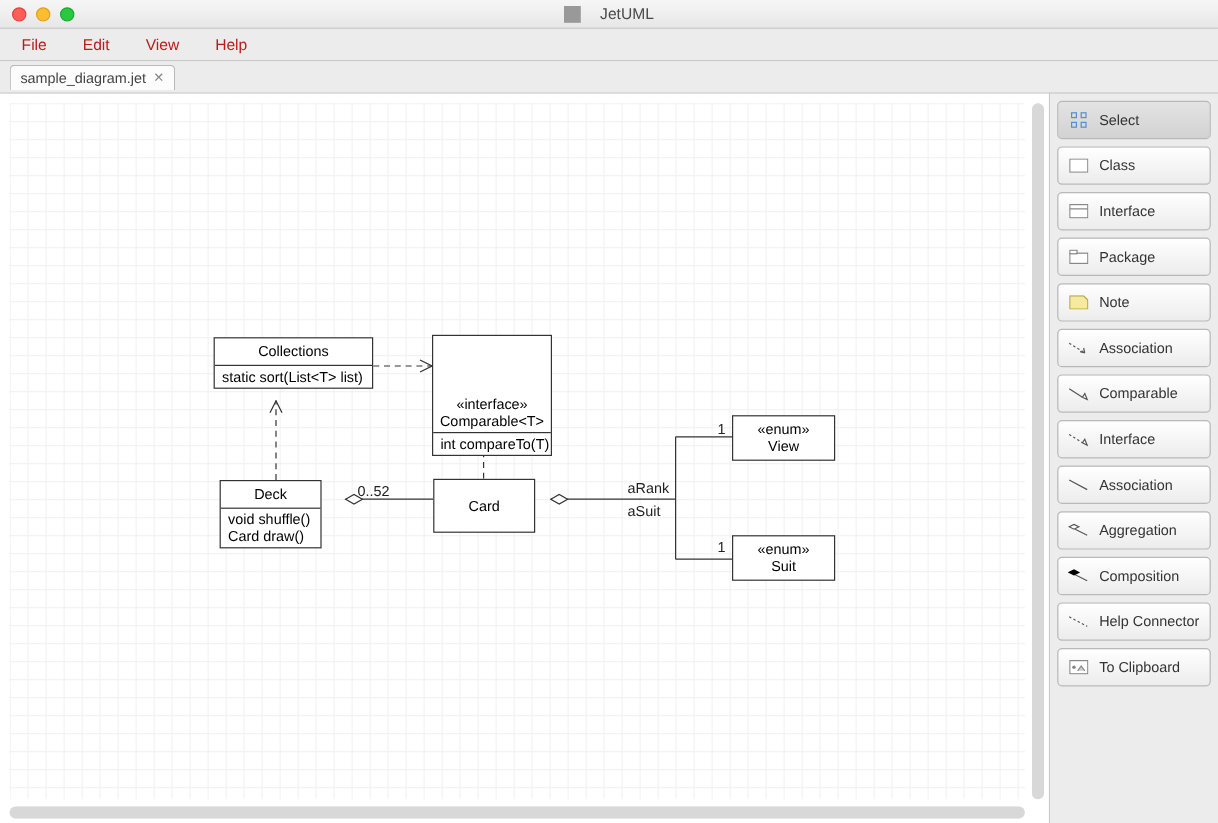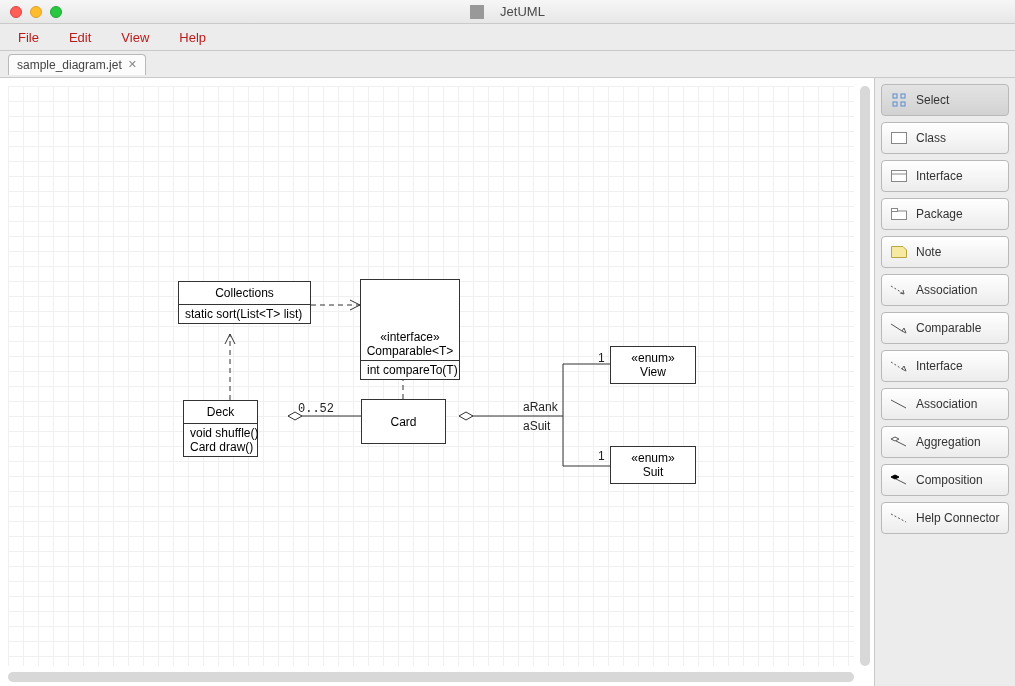--- a/index.html
+++ b/index.html
@@ -185,21 +185,21 @@
       </div>
 
       <div class="uml-box" style="left:352px;top:193px;width:100px;">
         <div class="uml-head" style="padding:2px 4px;margin-top:48px;">
           <div>«interface»</div>
           <div>Comparable&lt;T&gt;</div>
         </div>
         <div class="uml-sec">int compareTo(T)</div>
       </div>
 
-      <div class="uml-box" style="left:175px;top:314px;width:75px;">
+      <div class="uml-box" style="left:175px;top:314px;width:85px;">
         <div class="uml-head">Deck</div>
         <div class="uml-sec" style="border-top:1px solid #333;">
           <div>void shuffle()</div>
           <div>Card draw()</div>
         </div>
       </div>
 
       <div class="uml-box" style="left:353px;top:313px;width:85px;height:45px;display:flex;align-items:center;justify-content:center;">
         <span>Card</span>
       </div>
@@ -211,21 +211,21 @@
         </div>
       </div>
 
       <div class="uml-box" style="left:602px;top:360px;width:86px;">
         <div class="uml-head" style="padding:4px;">
           <div>«enum»</div>
           <div>Suit</div>
         </div>
       </div>
 
-      <div class="edge-label" style="left:290px;top:316px;font-family:Liberation Mono, monospace;">0..52</div>
+      <div class="edge-label" style="left:290px;top:316px;">0..52</div>
       <div class="edge-label" style="left:590px;top:265px;">1</div>
       <div class="edge-label" style="left:590px;top:363px;">1</div>
       <div class="edge-label" style="left:515px;top:314px;">aRank</div>
       <div class="edge-label" style="left:515px;top:333px;">aSuit</div>
 
     </div>
     <div class="scroll-v">
         <div class="scroll-thumb-v"></div>
       </div>
     <div class="scroll-h">
@@ -333,15 +333,25 @@
       <span>Composition</span>
     </div>
     <div class="pal-item">
       <span class="pal-icon">
           <svg width="18" height="12">
             <line x1="1" y1="2" x2="16" y2="10" stroke="#555" stroke-dasharray="2,2"></line>
           </svg>
         </span>
       <span>Help Connector</span>
     </div>
+    <div class="pal-item">
+      <span class="pal-icon">
+          <svg width="16" height="12">
+            <rect x="0.5" y="0.5" width="15" height="11" fill="#fff" stroke="#888"></rect>
+            <circle cx="4" cy="6" r="1.5" fill="#888"></circle>
+            <path d="M7,9 L10,5 L13,9" fill="#ccc" stroke="#888"></path>
+          </svg>
+        </span>
+      <span>To Clipboard</span>
+    </div>
   </div>
 
 </div>
 
 </body></html>

